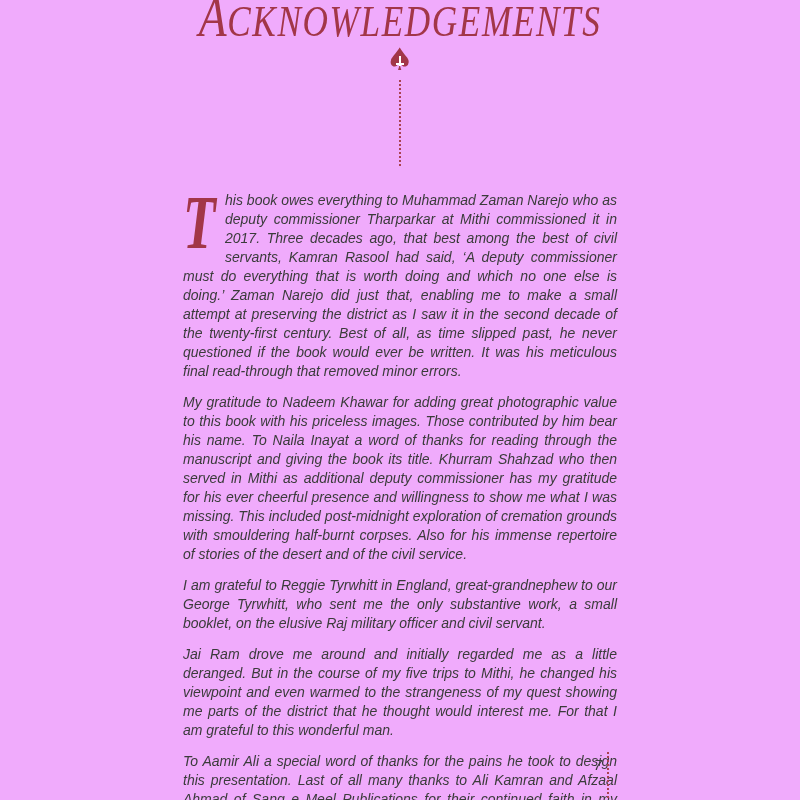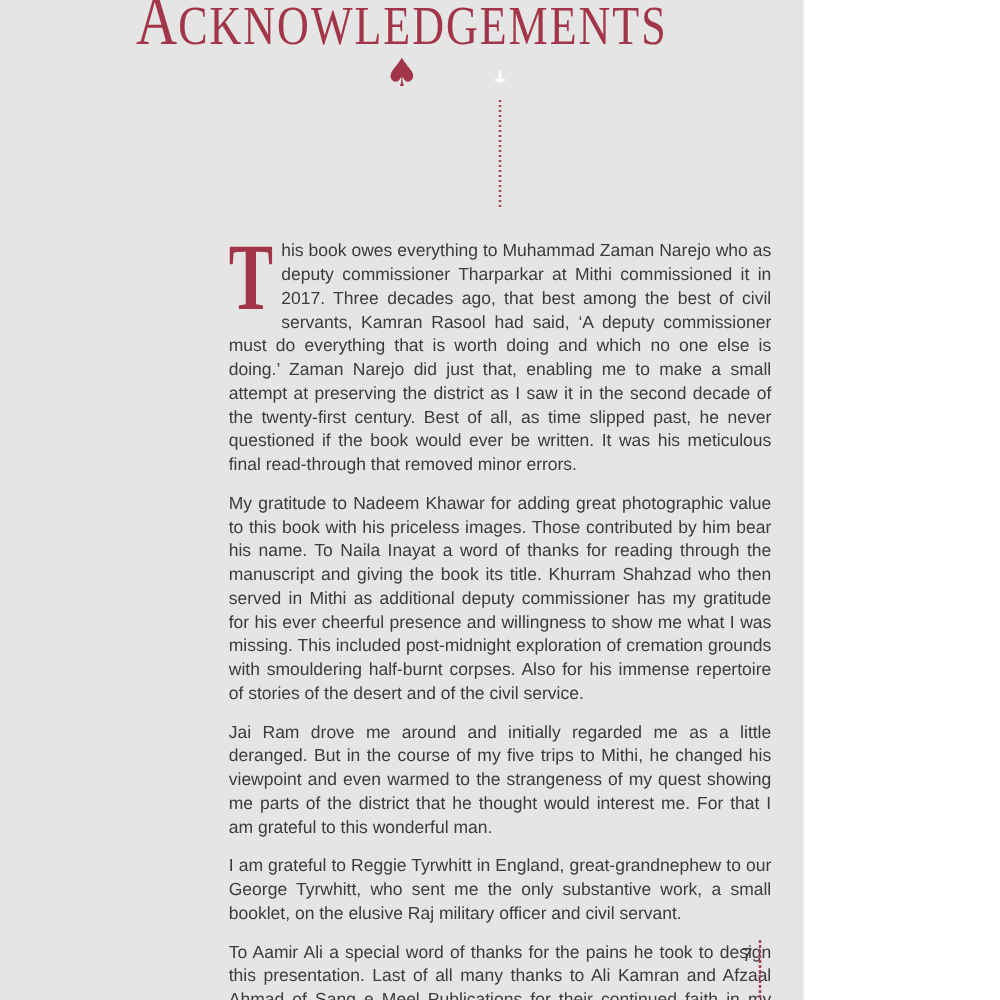--- a/index.html
+++ b/index.html
@@ -2,25 +2,26 @@
 <html><head>
 <meta charset="utf-8">
 <style>
   html, body {
     margin: 0;
     padding: 0;
     background: #ffffff;
   }
   .page {
     position: relative;
-    width: 643px;
+    width: 800px;
     height: 800px;
-    background: #e5e5e5;
+    background: #f0abfc;
     overflow: hidden;
     font-family: "Liberation Sans", sans-serif;
+    font-style: italic;
   }
 
   
   .title {
     position: absolute;
     left: 0;
     right: 0;
     top: -9px;
     text-align: center;
     color: #a23648;
@@ -115,21 +116,21 @@
   <div class="ornament-cut-v"></div>
   <div class="ornament-cut-h"></div>
 
   <div class="dash-v dash-under-ornament"></div>
 
   <div class="textblock">
     <p>
       <span class="drop-cap">T</span><span>his book owes everything to Muhammad Zaman Narejo who as deputy commissioner Tharparkar at Mithi commissioned it in 2017. Three decades ago, that best among the best of civil servants, Kamran Rasool had said, ‘A deputy commissioner must do everything that is worth doing and which no one else is doing.’ Zaman Narejo did just that, enabling me to make a small attempt at preserving the district as I saw it in the second decade of the twenty-first century. Best of all, as time slipped past, he never questioned if the book would ever be written. It was his meticulous final read-through that removed minor errors.</span>
     </p>
     <p>My gratitude to Nadeem Khawar for adding great photographic value to this book with his priceless images. Those contributed by him bear his name. To Naila Inayat a word of thanks for reading through the manuscript and giving the book its title. Khurram Shahzad who then served in Mithi as additional deputy commissioner has my gratitude for his ever cheerful presence and willingness to show me what I was missing. This included post-midnight exploration of cremation grounds with smouldering half-burnt corpses. Also for his immense repertoire of stories of the desert and of the civil service.</p>
+    <p>I am grateful to Reggie Tyrwhitt in England, great-grandnephew to our George Tyrwhitt, who sent me the only substantive work, a small booklet, on the elusive Raj military officer and civil servant.</p>
     <p>Jai Ram drove me around and initially regarded me as a little deranged. But in the course of my five trips to Mithi, he changed his viewpoint and even warmed to the strangeness of my quest showing me parts of the district that he thought would interest me. For that I am grateful to this wonderful man.</p>
-    <p>I am grateful to Reggie Tyrwhitt in England, great-grandnephew to our George Tyrwhitt, who sent me the only substantive work, a small booklet, on the elusive Raj military officer and civil servant.</p>
     <p>To Aamir Ali a special word of thanks for the pains he took to design this presentation. Last of all many thanks to Ali Kamran and Afzaal Ahmad of Sang e Meel Publications for their continued faith in my work.</p>
   </div>
 
   <div class="pagenum">7</div>
   <div class="dash-v dash-page-edge"></div>
 
 </div>
 
 </body></html>

